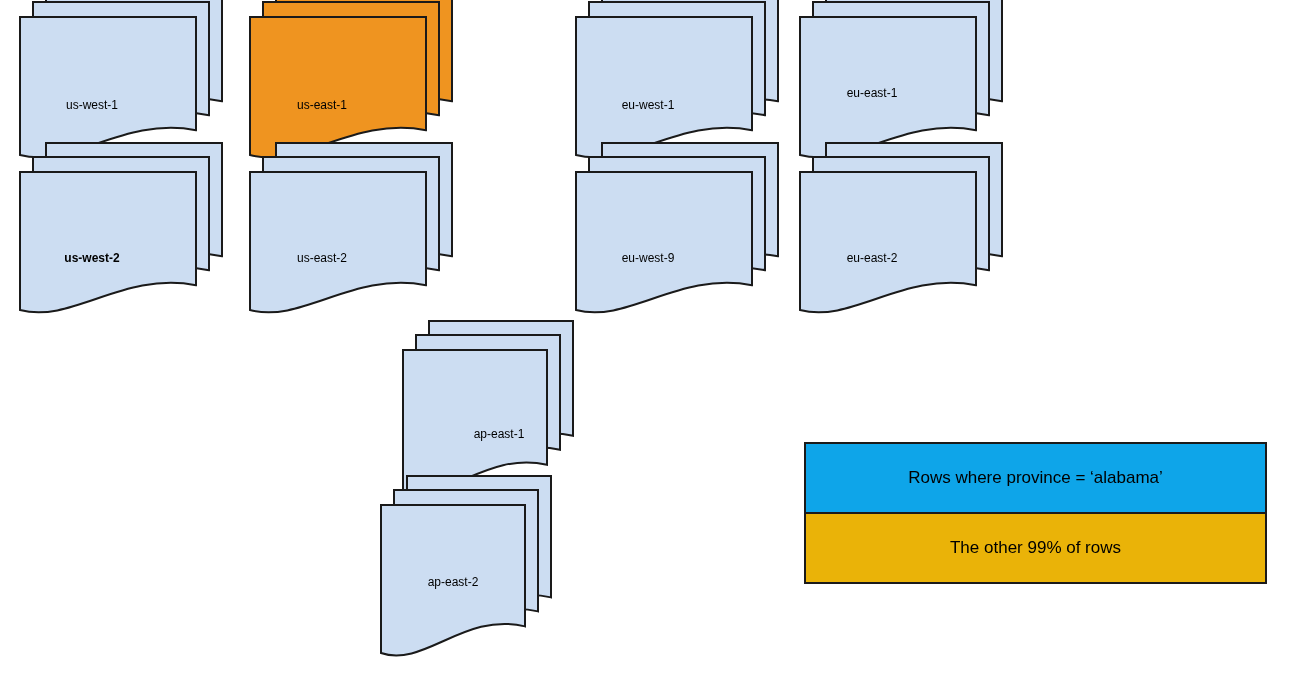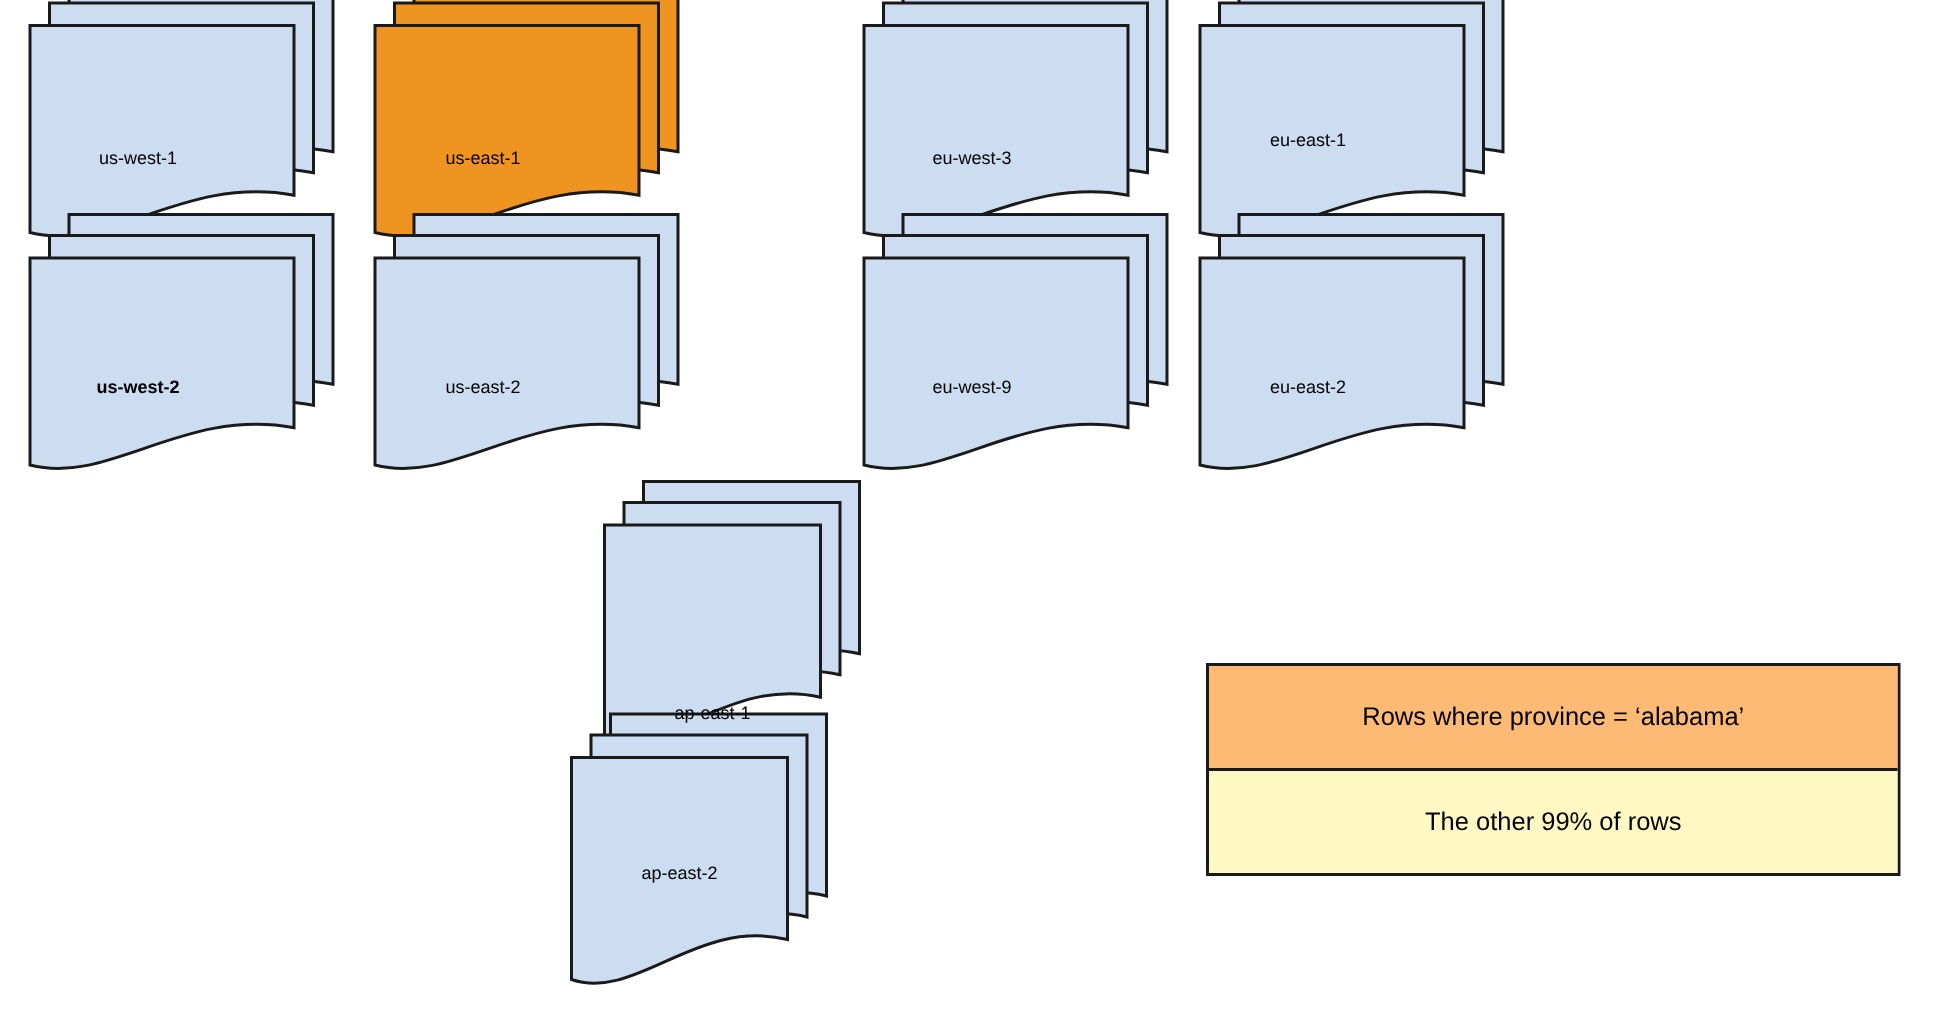--- a/index.html
+++ b/index.html
@@ -46,22 +46,22 @@
     box-sizing: border-box;
     flex: 1 1 auto;
     display: flex;
     align-items: center;
     justify-content: center;
     font-family: "Liberation Sans", "DejaVu Sans", sans-serif;
     font-size: 17px;
     color: #000000;
     white-space: nowrap;
   }
-  .legend-row.blue { background: #fdba74; border-bottom: 2px solid #1a1a1a; }
-  .legend-row.orange { background: #fef9c3; }
+  .legend-row.blue { background: #0ea5e9; border-bottom: 2px solid #1a1a1a; }
+  .legend-row.orange { background: #eab308; }
 </style>
 </head>
 <body>
 
 <svg id="canvas" viewBox="0 0 1296 680" width="1296" height="680" xmlns="http://www.w3.org/2000/svg">
     <g>
       <path d="M 46 -12 L 222 -12 L 222 101.16 C 148.07999999999998 87.36 98.8 139.8 46 126 Z" fill="#ccddf2" stroke="#1a1a1a" stroke-width="2" stroke-linejoin="miter"></path>
       <path d="M 33 2 L 209 2 L 209 115.16 C 135.07999999999998 101.36 85.8 153.8 33 140 Z" fill="#ccddf2" stroke="#1a1a1a" stroke-width="2" stroke-linejoin="miter"></path>
       <path d="M 20 17 L 196 17 L 196 130.16 C 122.08 116.36 72.8 168.8 20 155 Z" fill="#ccddf2" stroke="#1a1a1a" stroke-width="2" stroke-linejoin="miter"></path>
     </g>
@@ -108,27 +108,27 @@
     <g>
       <path d="M 407 476 L 551 476 L 551 597.36 C 490.52 582.5600000000001 450.2 638.8 407 624 Z" fill="#ccddf2" stroke="#1a1a1a" stroke-width="2" stroke-linejoin="miter"></path>
       <path d="M 394 490 L 538 490 L 538 611.36 C 477.52 596.5600000000001 437.2 652.8 394 638 Z" fill="#ccddf2" stroke="#1a1a1a" stroke-width="2" stroke-linejoin="miter"></path>
       <path d="M 381 505 L 525 505 L 525 626.36 C 464.52 611.5600000000001 424.2 667.8 381 653 Z" fill="#ccddf2" stroke="#1a1a1a" stroke-width="2" stroke-linejoin="miter"></path>
     </g>
   </svg>
 
 <div id="labels">
     <div class="stack-label" style="left: 92px; top: 105px;">us-west-1</div>
     <div class="stack-label" style="left: 322px; top: 105px;">us-east-1</div>
-    <div class="stack-label" style="left: 648px; top: 105px;">eu-west-3</div>
+    <div class="stack-label" style="left: 648px; top: 105px;">eu-west-1</div>
     <div class="stack-label" style="left: 872px; top: 93px;">eu-east-1</div>
     <div class="stack-label" style="left: 92px; top: 258px; font-weight: bold;">us-west-2</div>
     <div class="stack-label" style="left: 322px; top: 258px; text-align: right;">us-east-2</div>
     <div class="stack-label" style="left: 648px; top: 258px;">eu-west-9</div>
     <div class="stack-label" style="left: 872px; top: 258px;">eu-east-2</div>
-    <div class="stack-label" style="left: 475px; top: 434px; margin-top: 41px;">ap-east-1</div>
+    <div class="stack-label" style="left: 499px; top: 434px;">ap-east-1</div>
     <div class="stack-label" style="left: 453px; top: 582px;">ap-east-2</div>
   </div>
 
 <div class="legend" id="legend" style="left: 804px; top: 442px; width: 463px; height: 142px;">
   <div class="legend-row blue">
     <span>Rows where province = ‘alabama’</span>
   </div>
   <div class="legend-row orange">
     <span>The other 99% of rows</span>
   </div>

